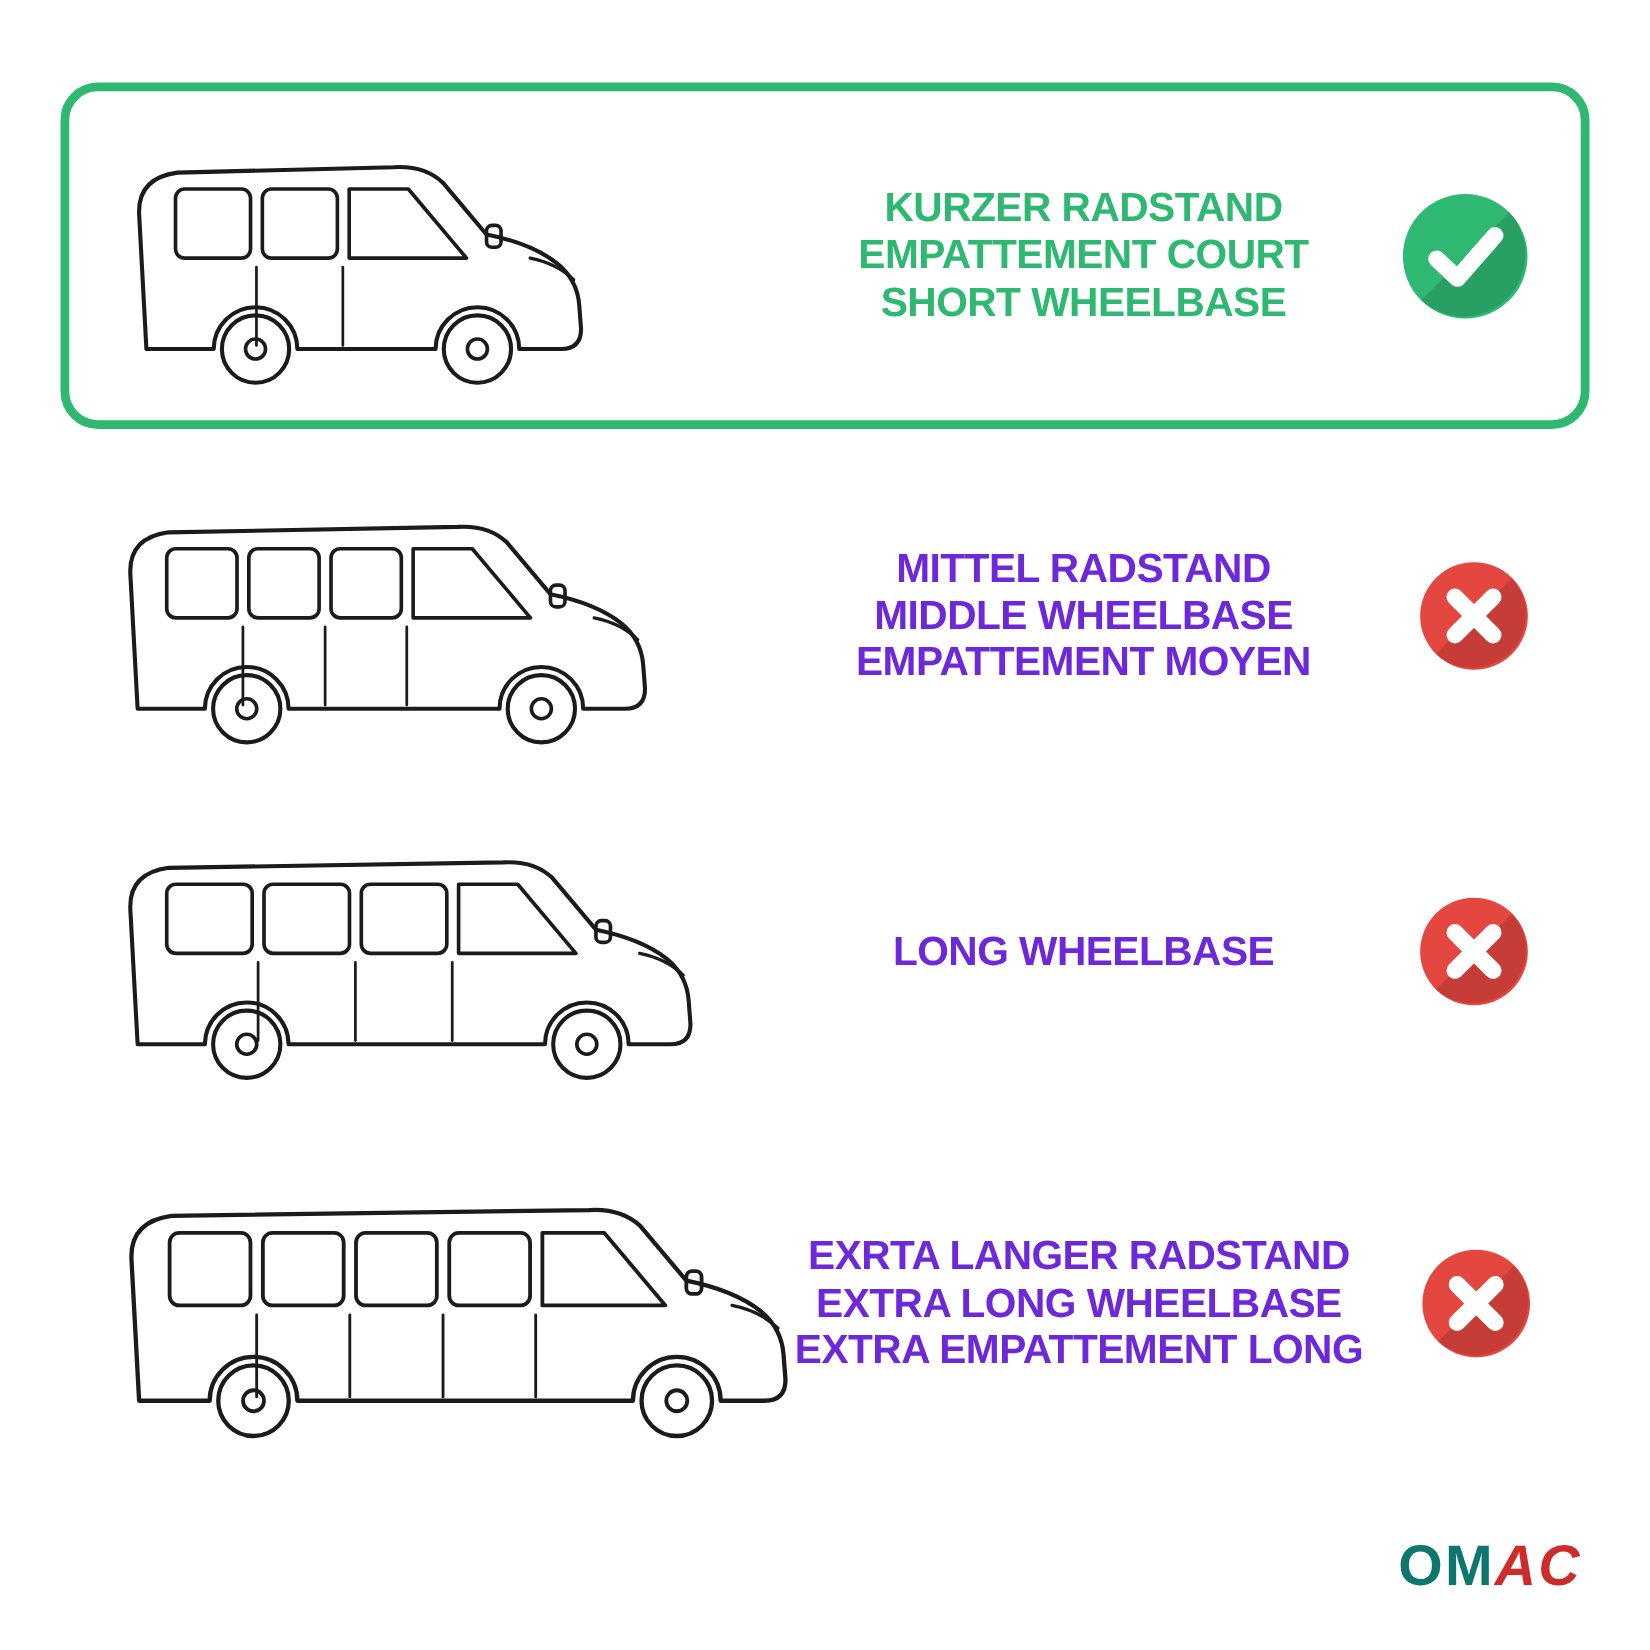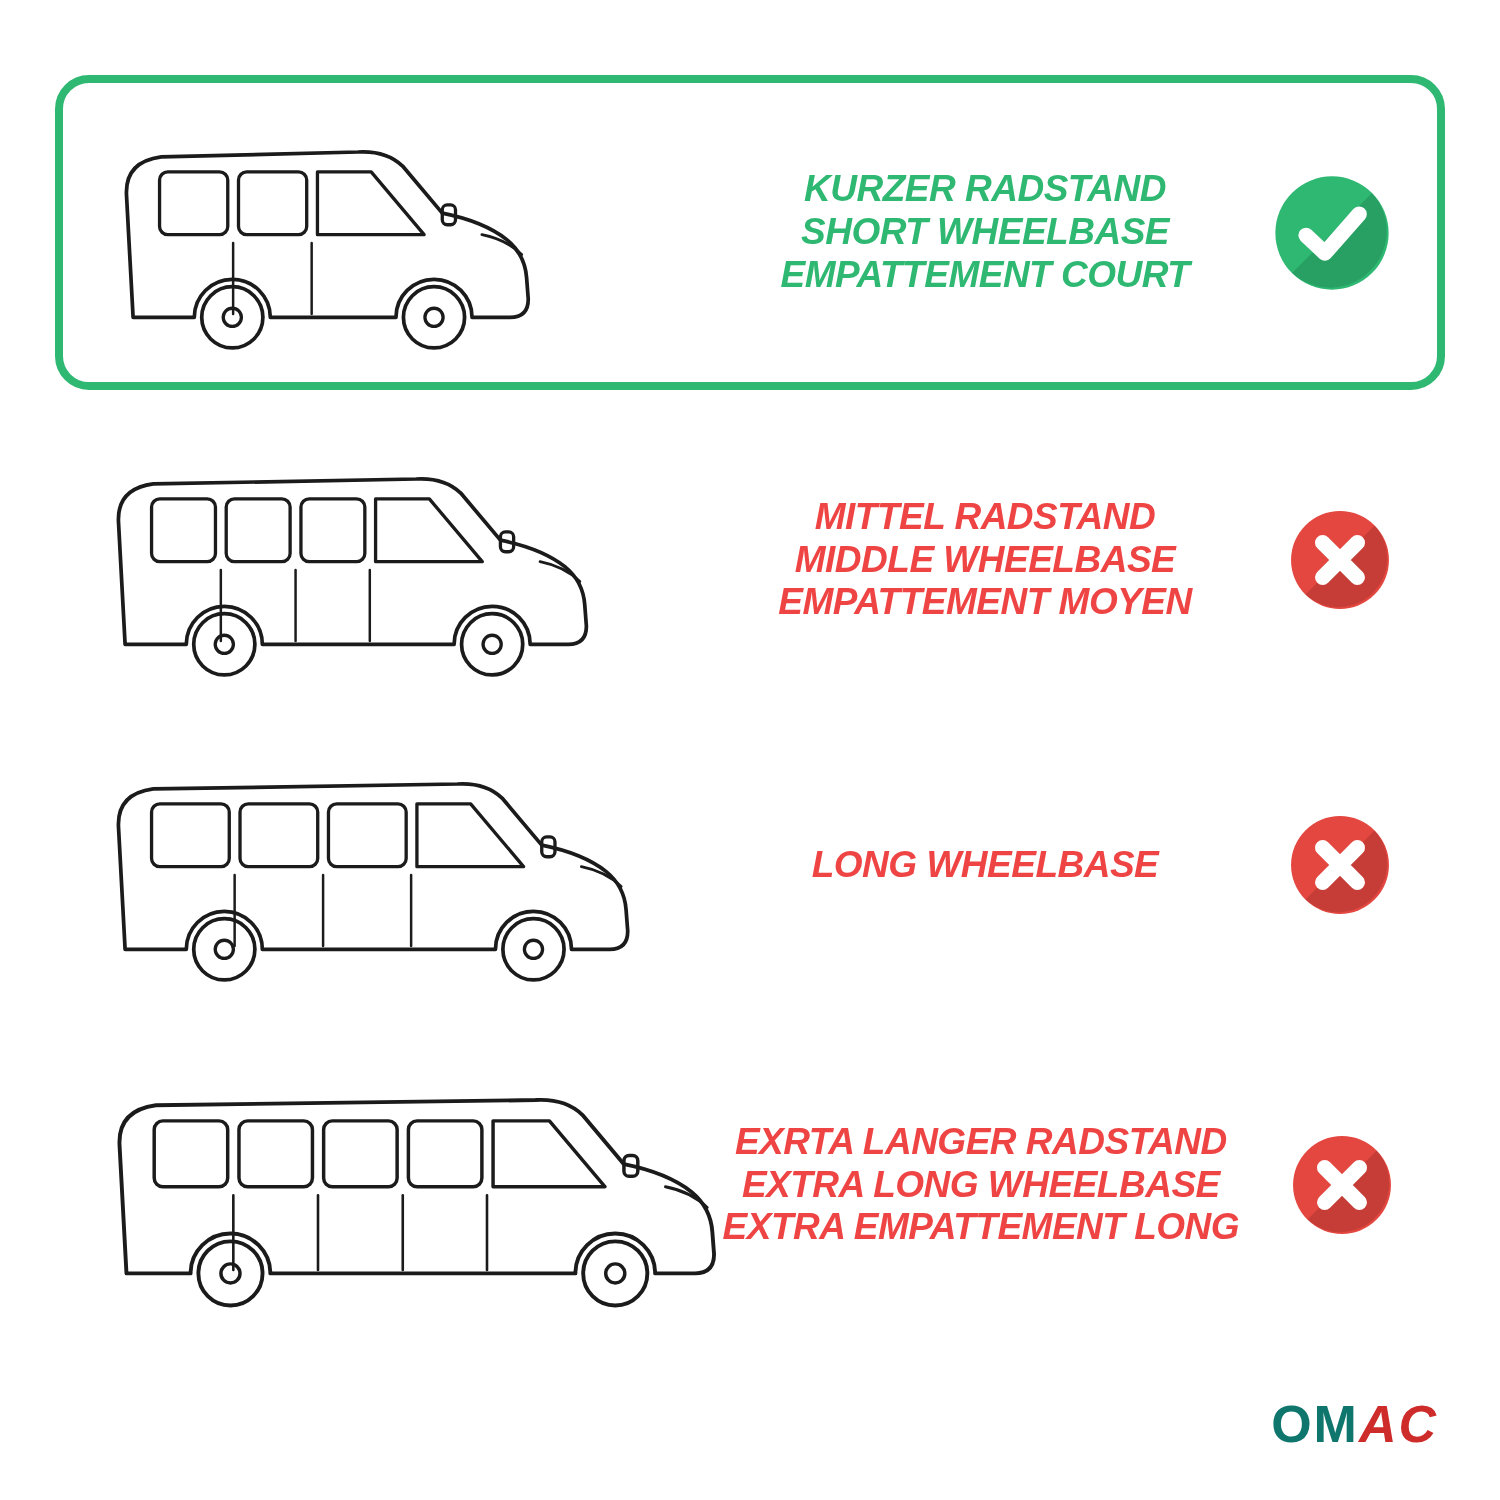--- a/index.html
+++ b/index.html
@@ -11,23 +11,23 @@
   .row-2 { top:425px; height:270px; }
   .row-3 { top:730px; height:270px; }
   .row-4 { top:1035px; height:300px;justify-content:flex-end; }
 
   .van-wrap { width:680px; display:flex; justify-content:flex-start; align-items:center; padding-left:42px; }
   .van-wrap svg { height:248px; }
   .row-4 .van-wrap svg { height:260px; }
 
   .labels { flex:1; text-align:center; font-weight:700; font-size:37px;
     line-height:1.16; letter-spacing:-0.5px; text-transform:uppercase; }
-  .labels div { white-space:nowrap;font-style:italic; }
+  .labels div { white-space:nowrap; }
   .green-row .labels { color:#2EB872; }
-  .red-row .labels { color:#ef4444; }
+  .red-row .labels { color:#6d28d9; }
 
   .icon-wrap { width:210px; display:flex; justify-content:center; align-items:center; }
   .green-row .icon-wrap svg { width:118px; height:118px; }
   .red-row .icon-wrap svg { width:102px; height:102px; }
 
   .logo { position:absolute; right:62px; bottom:50px; font-size:52px; font-weight:700;
     letter-spacing:2px; line-height:1; }
   .logo .lg-black { color:#0f766e; }
   .logo .lg-red { color:#CE2B2B;font-style:italic; }
 </style>
@@ -46,22 +46,22 @@
         <rect x="408" y="116" width="16" height="24" rx="6" stroke="#1B1B1B" stroke-linejoin="round" stroke-linecap="round" fill="none" stroke-width="4"></rect>
         <path d="M 456 152 Q 486 158 504 176" stroke="#1B1B1B" stroke-linejoin="round" stroke-linecap="round" fill="none" stroke-width="3.5"></path>
         <circle cx="154" cy="252" r="37" stroke="#1B1B1B" stroke-linejoin="round" stroke-linecap="round" fill="none" stroke-width="4.5"></circle>
         <circle cx="154" cy="252" r="11" stroke="#1B1B1B" stroke-linejoin="round" stroke-linecap="round" fill="none" stroke-width="4"></circle>
         <circle cx="398" cy="252" r="37" stroke="#1B1B1B" stroke-linejoin="round" stroke-linecap="round" fill="none" stroke-width="4.5"></circle>
         <circle cx="398" cy="252" r="11" stroke="#1B1B1B" stroke-linejoin="round" stroke-linecap="round" fill="none" stroke-width="4"></circle>
       </svg>
     </div>
   <div class="labels">
     <div>KURZER RADSTAND</div>
+    <div>EMPATTEMENT COURT</div>
     <div>SHORT WHEELBASE</div>
-    <div>EMPATTEMENT COURT</div>
   </div>
   <div class="icon-wrap">
     <svg viewBox="0 0 100 100">
       <circle cx="50" cy="50" r="48" fill="#2EB872"></circle>
       <path d="M 83.9 16.1 A 48 48 0 0 1 16.1 83.9 Z" fill="rgba(0,0,0,0.13)"></path>
       <path d="M 28 52 L 44 67 L 73 34" stroke="#ffffff" stroke-width="13" fill="none" stroke-linecap="round" stroke-linejoin="round"></path>
     </svg>
   </div>
 </div>
 

